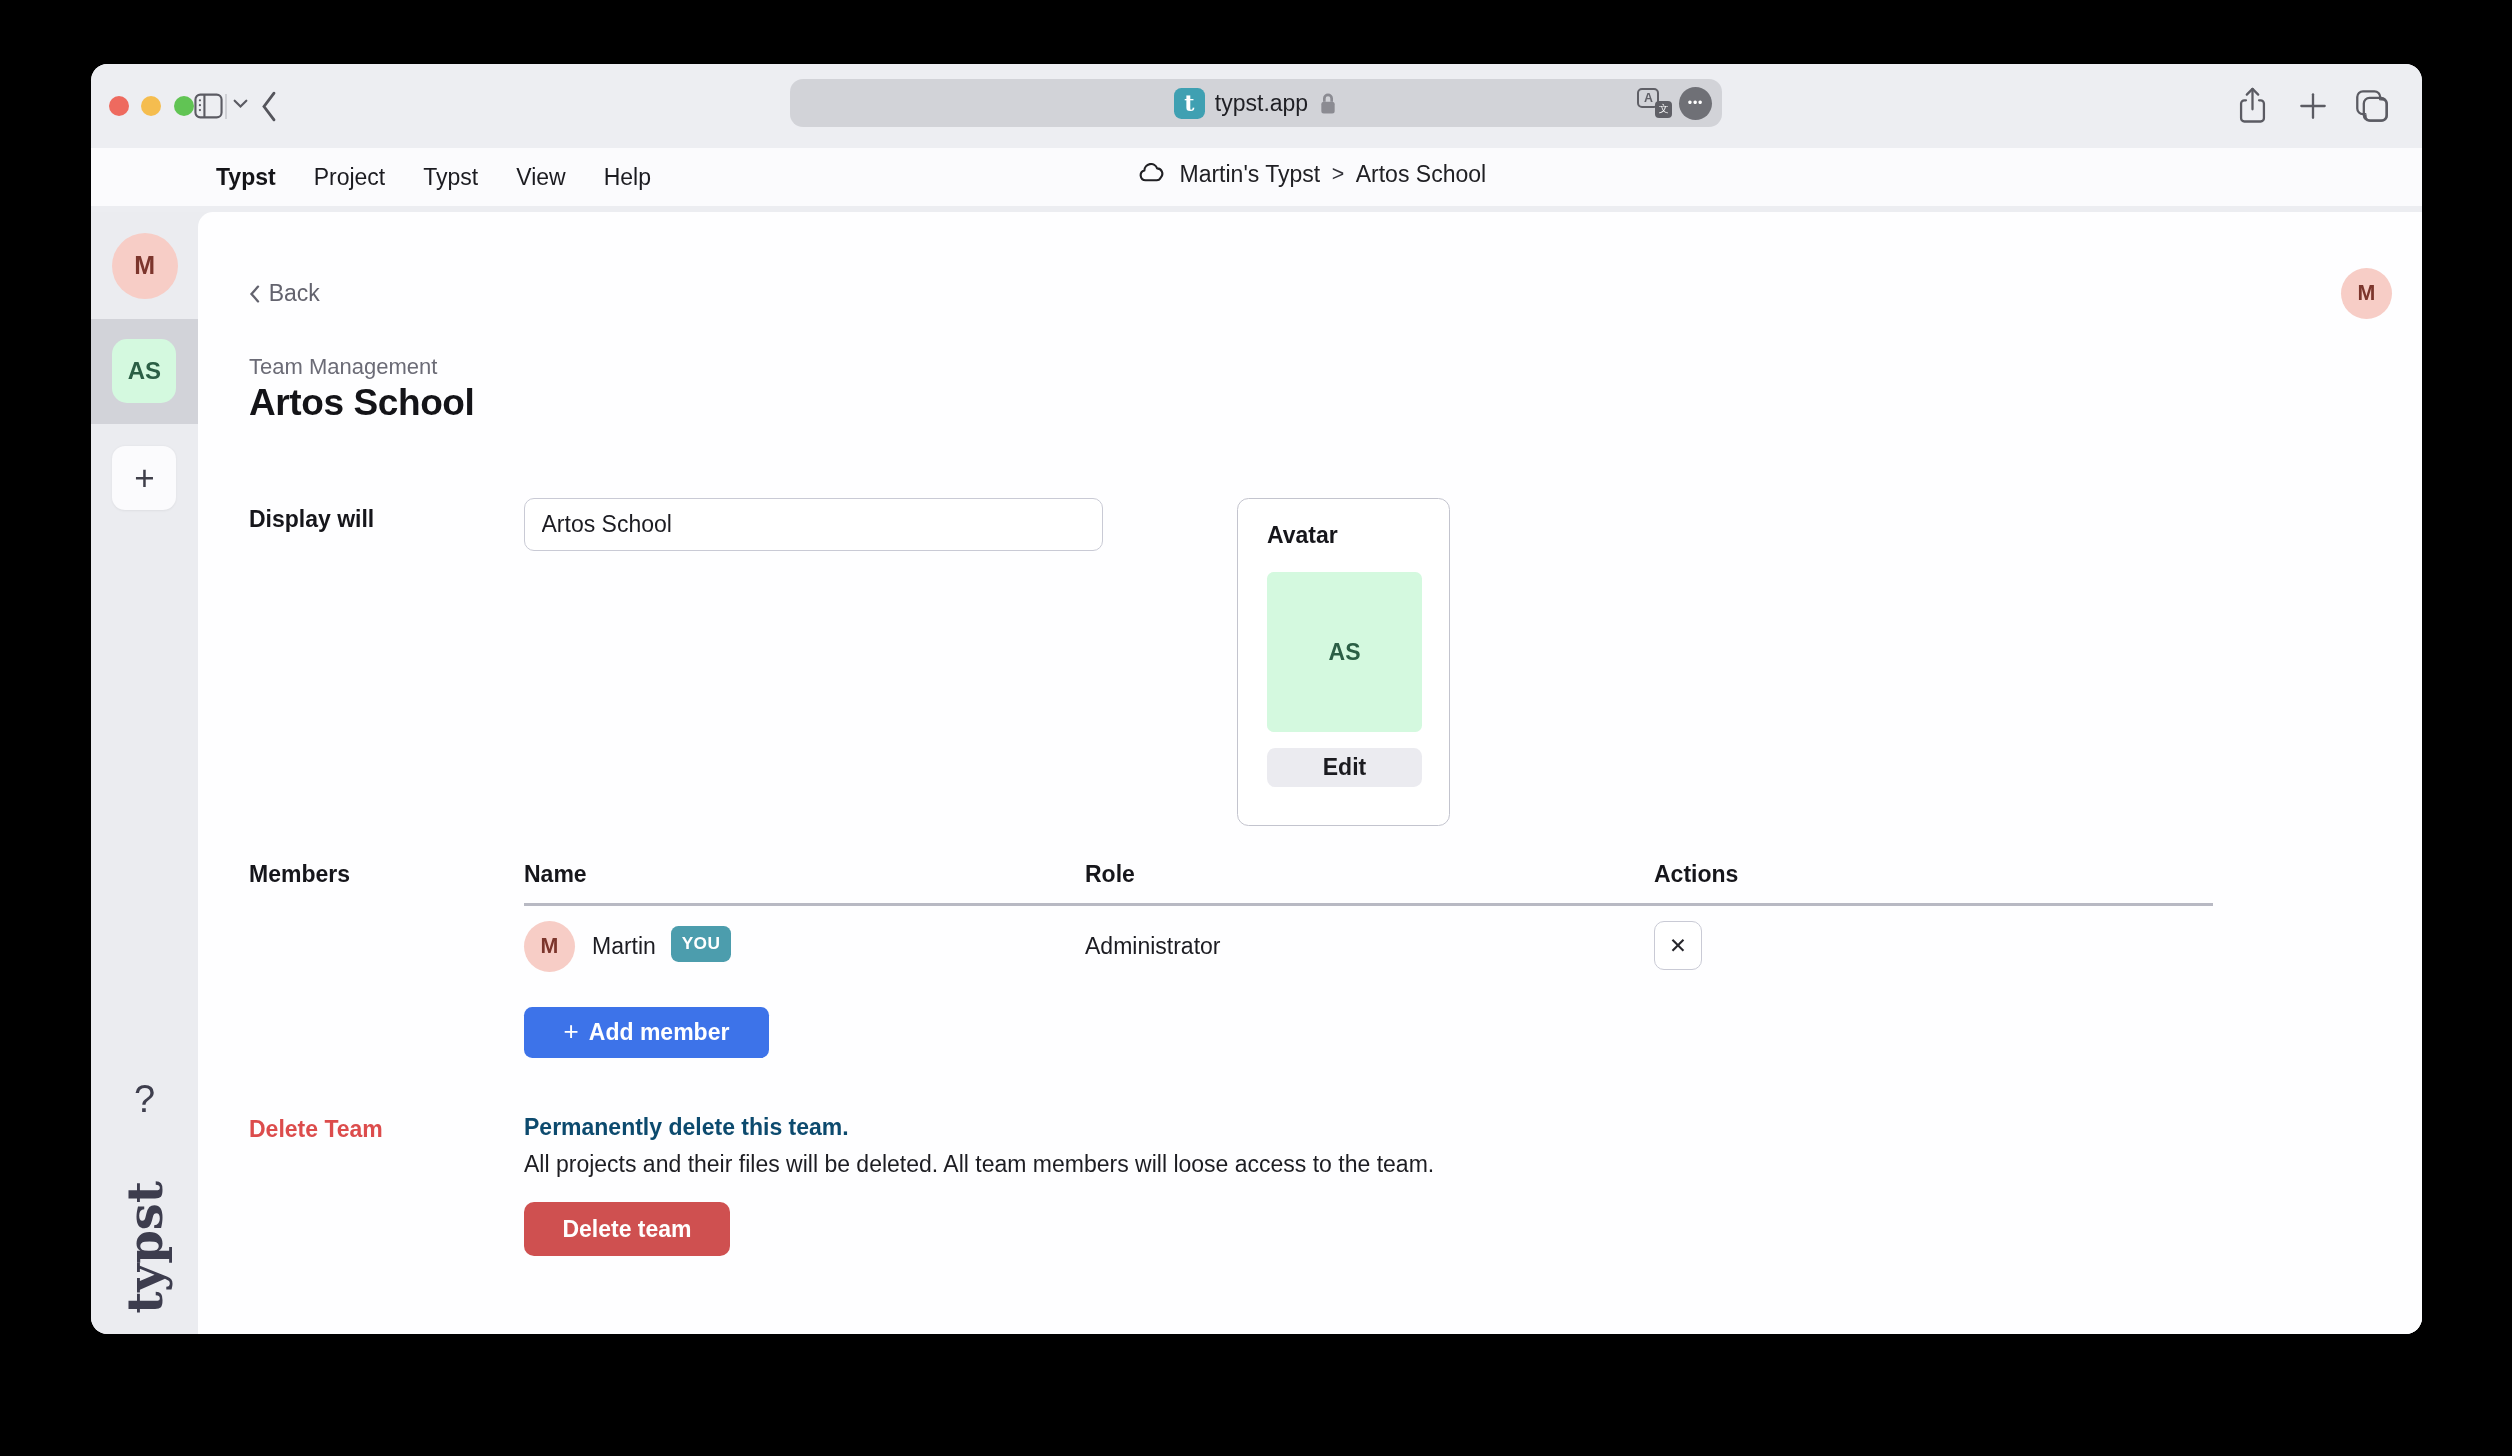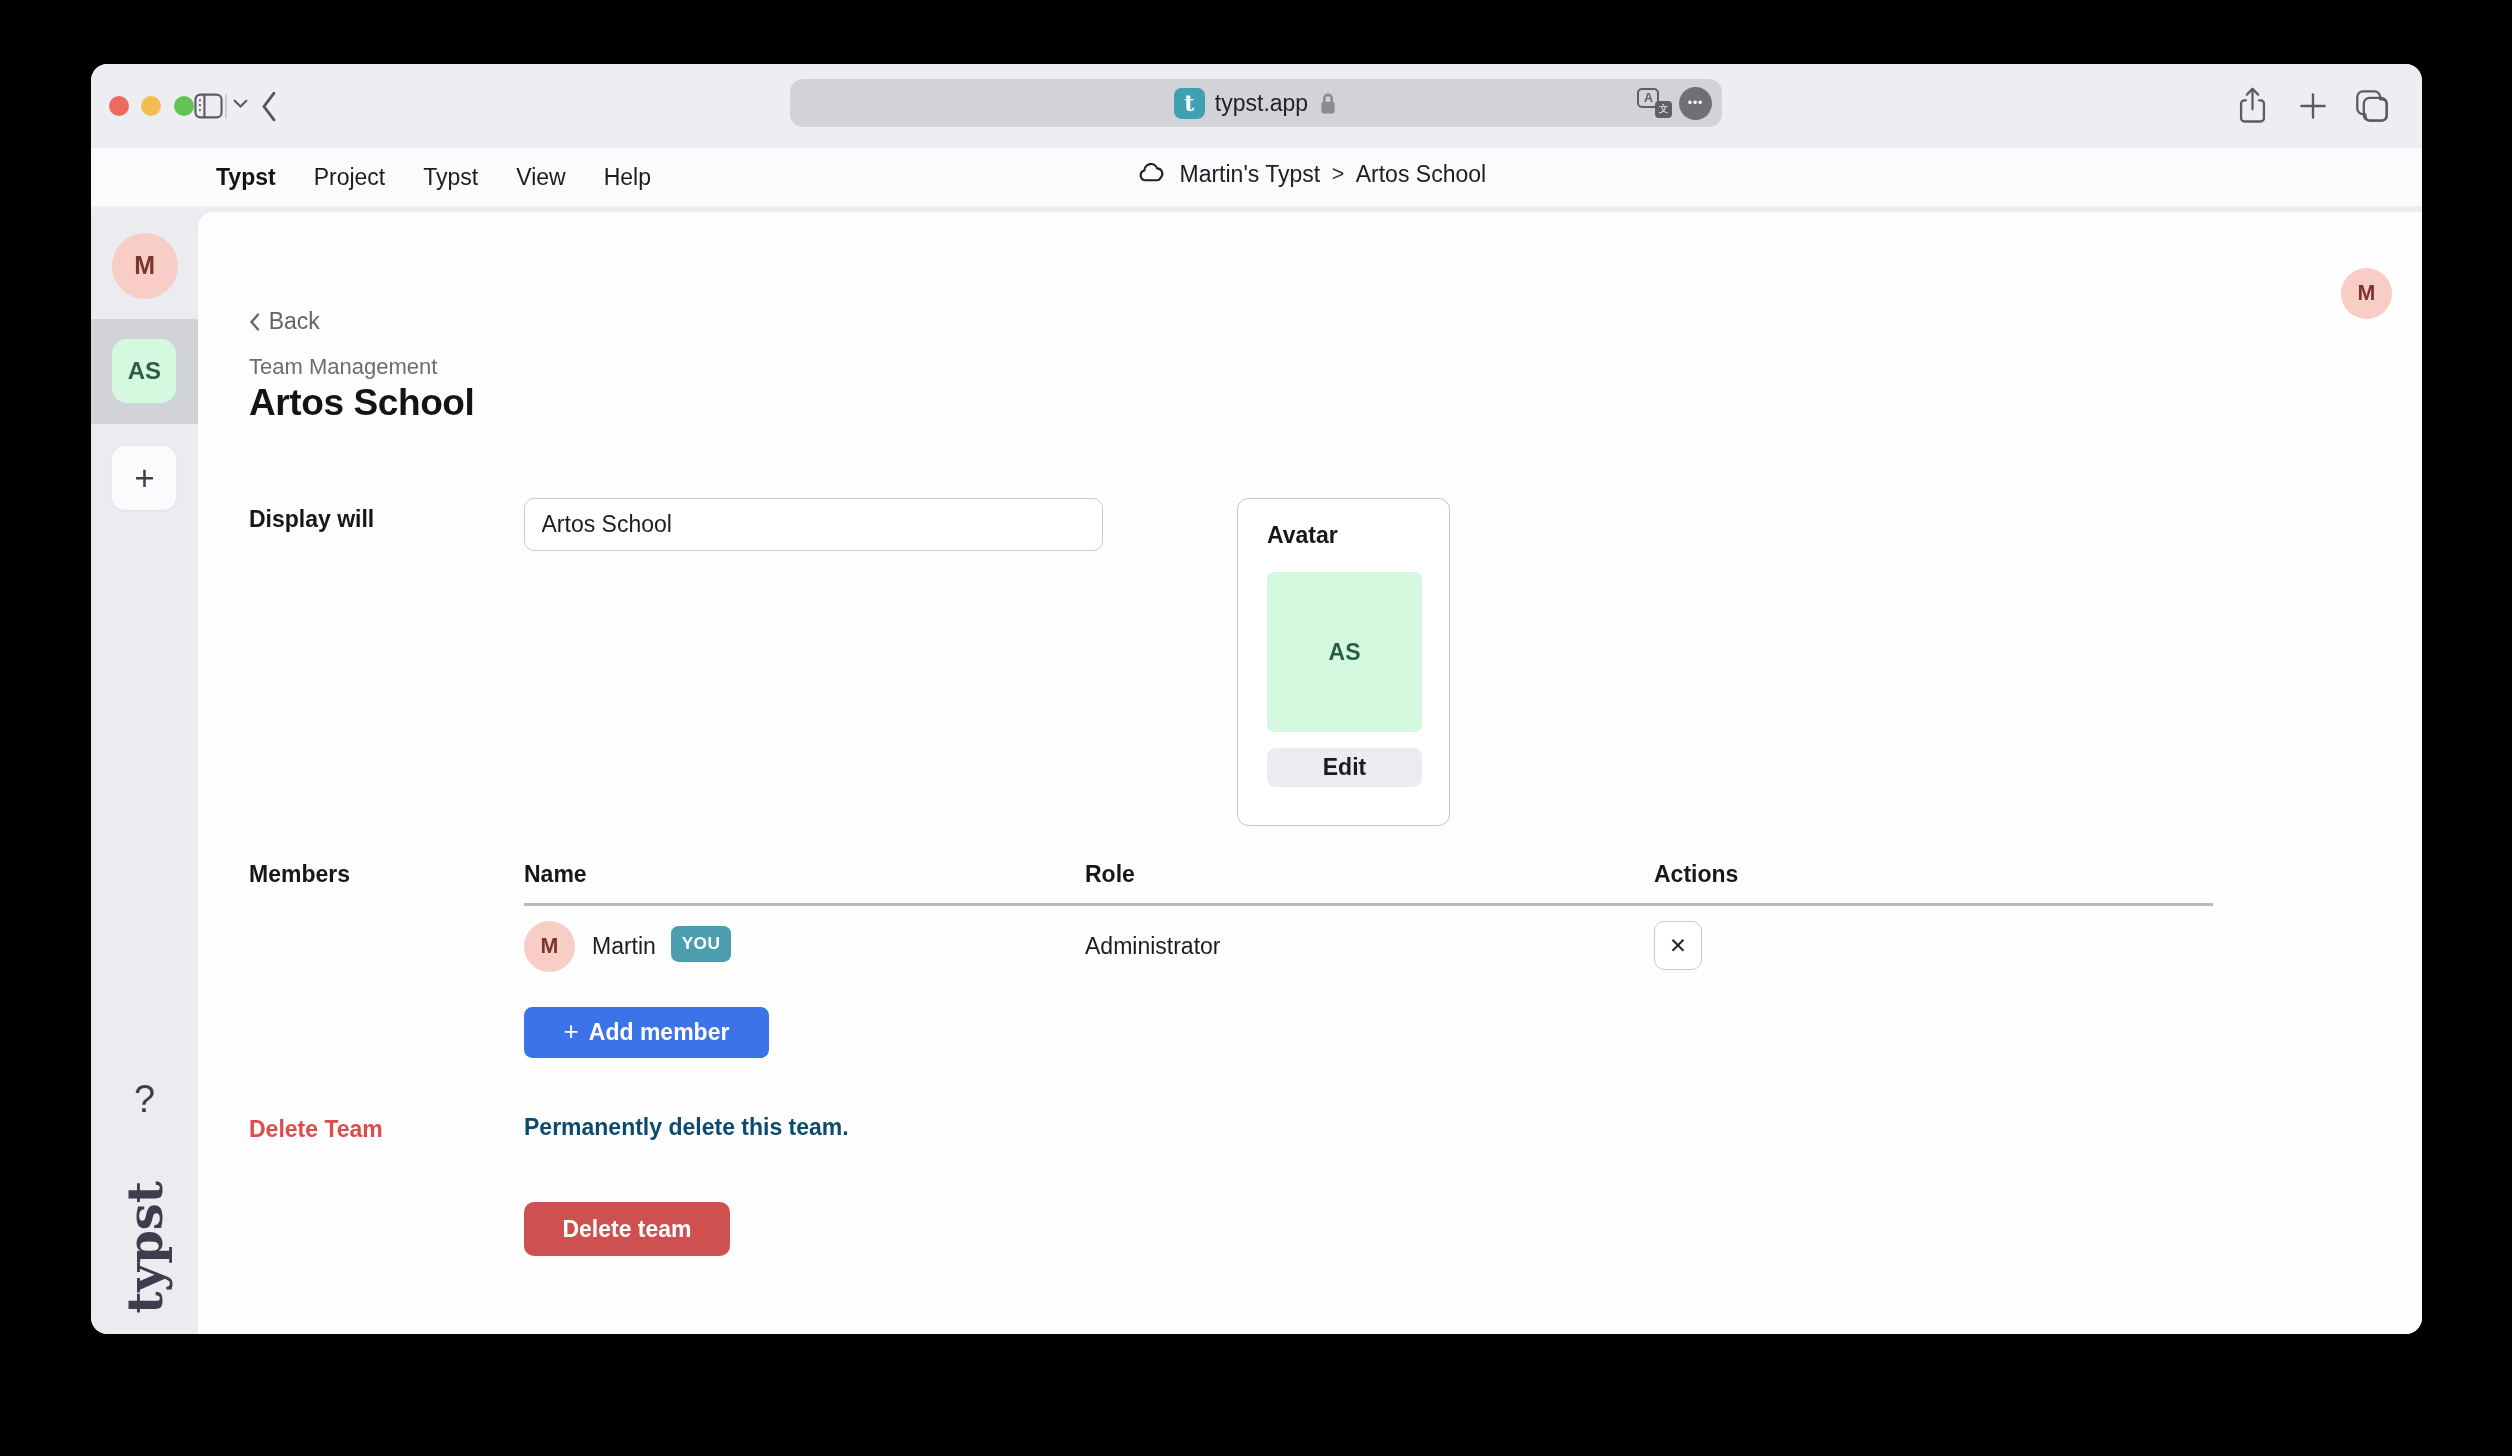--- a/index.html
+++ b/index.html
@@ -64,21 +64,21 @@
              font-size:38px; color:#3e3e4d; }
   .sb-logo { position:absolute; left:0; top:961px; width:107px; height:148px;
              display:flex; align-items:center; justify-content:center; }
   .sb-logo span { writing-mode:vertical-rl; transform:rotate(180deg);
                   font-family:"DejaVu Serif",serif; font-weight:bold; font-size:48px; color:#3d3d4e; }
 
   .panel { position:absolute; left:107px; top:0; right:0; bottom:0; background:#fefeff;
            border-top-left-radius:15px; font-size:23px; color:#1c1c22; }
 
   .back-link { position:absolute; left:51px; top:68px; display:flex; align-items:center; gap:8.2px;
-               color:#63636e; font-size:23px;margin-top:28px; }
+               color:#63636e; font-size:23px; }
   .page-user { position:absolute; left:2143px; top:56px; width:51px; height:51px; border-radius:50%;
                background:var(--avatar-pink-bg,#f7cdc6); color:var(--avatar-pink-text,#7c352c);
                font-weight:bold; font-size:21.4px; display:flex; align-items:center; justify-content:center; }
 
   .eyebrow { position:absolute; left:51px; top:142px; font-size:22px; color:#6b6b76; }
   .page-title { position:absolute; left:51px; top:170px; font-size:37px; font-weight:bold;
                 color:#141418; letter-spacing:-0.4px; }
 
   .field-label { position:absolute; left:51px; top:294px; font-weight:bold; color:#16161b; }
   .name-input { position:absolute; left:326px; top:286px; width:579px; height:53px;
@@ -278,18 +278,19 @@
         </div>
       </div>
 
       <button class="add-member-btn">
         <span class="plus">+</span>
         <span>Add member</span>
       </button>
 
       <div class="danger-label">Delete Team</div>
       <div class="danger-heading">Permanently delete this team.</div>
+      <div class="danger-desc">All projects and their files will be deleted. All team members will loose access to the team.</div>
       <button class="delete-btn">Delete team</button>
 
     </div>
   </div>
 </div>
 
 
 </body></html>

